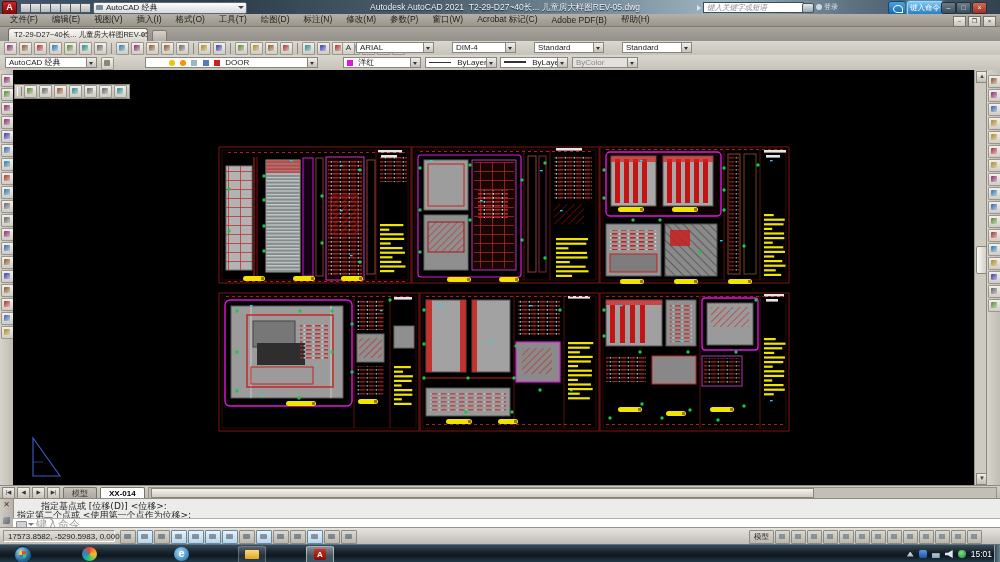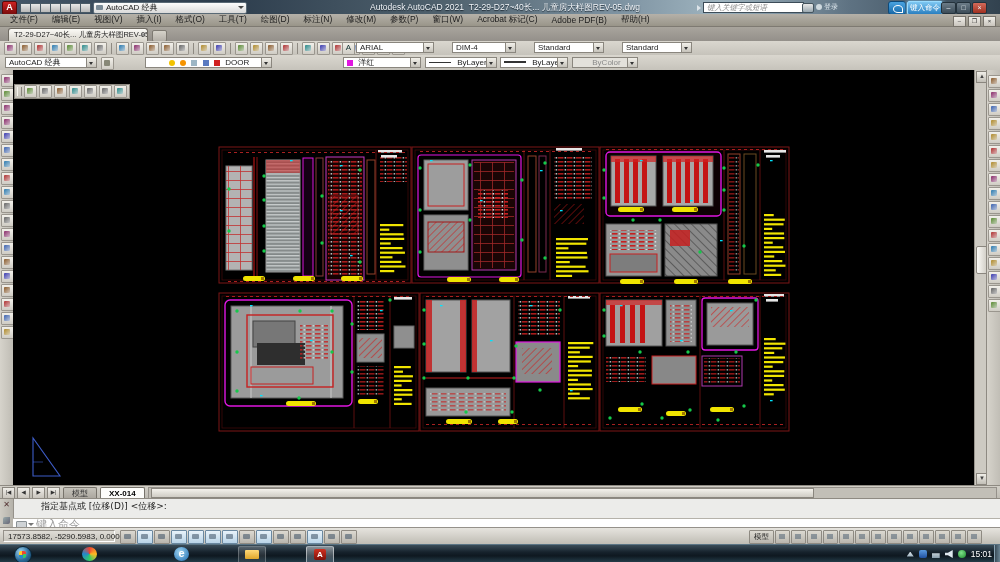--- a/index.html
+++ b/index.html
@@ -49,21 +49,21 @@
   #toolbar1{top:41px;height:14px;}
   #toolbar2{top:55px;height:15px;border-bottom:1px solid #77736b;}
   .icons{position:absolute;display:flex;gap:2px;align-items:center;}
   .mi{width:11px;height:11px;background:linear-gradient(#f2f0ea,#cfccc4);border:1px solid #9a968e;border-radius:1px;position:relative;}
   .mi i{position:absolute;left:2px;top:2px;width:6px;height:6px;border-radius:1px;}
   .sep{width:1px;height:11px;background:#8e8a82;margin:0 2px;}
   .combo{position:absolute;height:11px;background:#fff;border:1px solid #8a867e;font-size:8px;color:#222;
     line-height:10px;padding-left:3px;box-sizing:border-box;white-space:nowrap;overflow:hidden;}
   .combo .arr{position:absolute;right:0;top:0;bottom:0;width:9px;background:linear-gradient(#f2f0ea,#c6c3bb);border-left:1px solid #8a867e;}
   .combo .arr:after{content:"";position:absolute;left:2px;top:4px;border-left:2.5px solid transparent;border-right:2.5px solid transparent;border-top:3px solid #333;}
-  .combo.dis{background:#e3e1db;color:#8a8a8a;text-align:center;}
+  .combo.dis{background:#e3e1db;color:#8a8a8a;}
   .sw{display:inline-block;width:6px;height:6px;margin-right:3px;vertical-align:-1px;}
   .ltline{display:inline-block;width:22px;height:1px;background:#333;margin-right:4px;vertical-align:2px;}
   
   #canvas{left:13px;top:70px;width:961px;height:415px;background:#000;}
   #left-dock{left:0;top:70px;width:13px;height:415px;background:linear-gradient(90deg,#d6d3cb,#bfbcb4);border-right:1px solid #8e8a82;}
   #right-dock{left:986px;top:70px;width:14px;height:415px;background:linear-gradient(90deg,#d6d3cb,#bfbcb4);border-left:1px solid #8e8a82;}
   .dock-icons{position:absolute;display:flex;flex-direction:column;gap:1px;align-items:center;}
   #vscroll{left:974px;top:70px;width:12px;height:415px;background:#cdcac2;border-left:1px solid #9a968e;}
   .scroll-arrow{left:1px;width:10px;height:10px;background:linear-gradient(#f0eee8,#c2bfb7);border:1px solid #8a867e;font-size:6px;line-height:9px;text-align:center;color:#444;}
   #vthumb{left:1px;top:176px;width:10px;height:26px;background:linear-gradient(90deg,#fbfaf6,#cfccc4);border:1px solid #8a867e;border-radius:2px;}
@@ -292,21 +292,21 @@
   </div>
   <div class="mi ab" style="left:101px;top:2px;">
       <i style="background:#887;"></i>
     </div>
   <div class="mi ab" style="left:114px;top:2px;">
       <i style="background:#aa8;"></i>
     </div>
   <div class="mi ab" style="left:131px;top:2px;">
       <i style="background:#c93;"></i>
     </div>
-  <div class="combo ab" style="left:145px;top:2px;width:127px;padding-left:23px;">
+  <div class="combo ab" style="left:145px;top:2px;width:173px;padding-left:23px;">
     <span class="sw" style="background:#f2c200;border-radius:50%;"></span>
     <span class="sw" style="background:#f59300;border-radius:50%;"></span>
     <span class="sw" style="background:#9db6c4;"></span>
     <span class="sw" style="background:#5a7ac0;"></span>
     <span class="sw" style="background:#d02020;"></span>
     <span>DOOR</span>
     <span class="arr"></span>
   </div>
   <div class="mi ab" style="left:301px;top:2px;">
       <i style="background:#693;"></i>
@@ -1124,20 +1124,21 @@
       <div id="hthumb"></div>
     </div>
 </div>
 
 <div id="cmd" class="ab">
   <div id="cmd-gutter" class="ab">
     <div id="cmd-close" class="ab">✕</div>
     <div id="cmd-wrench" class="ab"></div>
   </div>
   <div class="cmd-line ab" style="top:1px;margin-left:24px;">指定基点或 [位移(D)] &lt;位移&gt;:</div>
+  <div class="cmd-line ab" style="top:10px;">指定第二个点或 &lt;使用第一个点作为位移&gt;:</div>
   <div id="cmd-input-row" class="ab">
     <div id="kbd-icon" class="ab"></div>
     <div id="kbd-arrow" class="ab"></div>
     <div id="cmd-placeholder" class="ab">键入命令</div>
   </div>
 </div>
 
 <div id="statusbar" class="ab">
   <div id="coords" class="ab">17573.8582, -5290.5983, 0.0000</div>
   <div id="toggles" class="ab">

